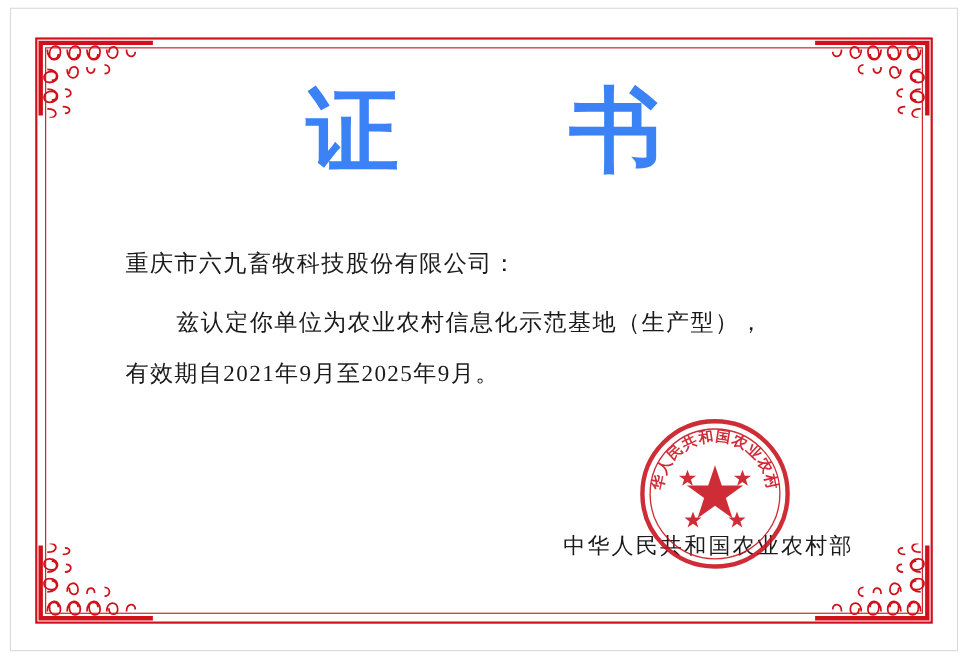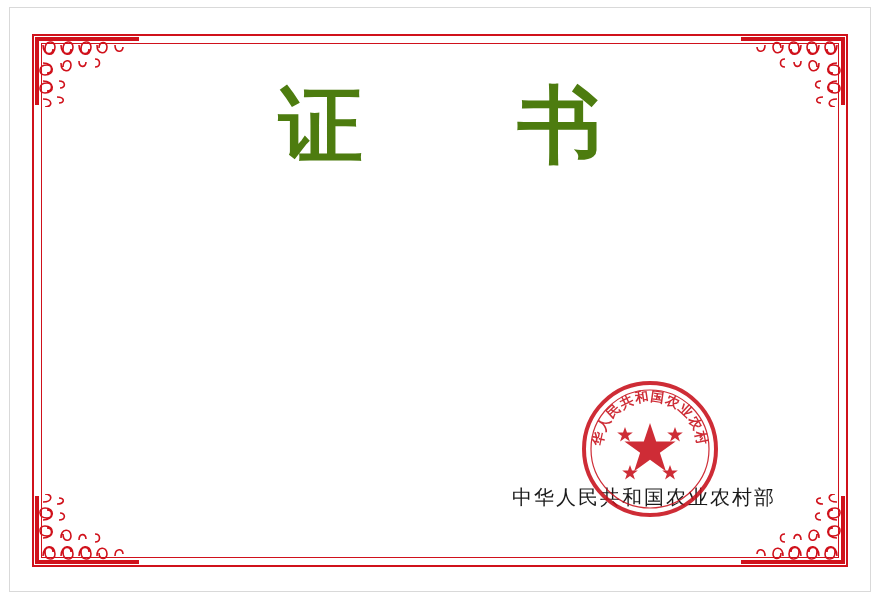--- a/index.html
+++ b/index.html
@@ -66,22 +66,22 @@
   .corner.bl { left: 33px;  bottom: 33px; transform: scaleY(-1); }
   .corner.br { right: 33px; bottom: 33px; transform: scale(-1,-1); }
 
   
   .title {
     position: absolute;
     left: 0;
     right: 0;
     top: 82px;
     text-align: center;
-    color: #4d7c0f;
-    font-family: Liberation Serif, serif;
+    color: #3b82f6;
+    font-family: Liberation Mono, monospace;
     font-size: 84px;
     font-weight: 700;
     letter-spacing: 0.42em;
     text-indent: 0.42em;
     line-height: 1.05;
   }
 
   
   .body-block {
     position: absolute;
@@ -227,20 +227,25 @@
         <path d="M46 26 C46 33, 53 33, 53 27"></path>
         <path d="M26 46 C33 46, 33 53, 27 53"></path>
         <path d="M24 62 C32 62, 32 68, 26 68"></path>
         <path d="M62 24 C68 24, 68 32, 62 32"></path>
       </g>
     </svg>
   </div>
 
   <div class="title">证　书</div>
 
+  <div class="body-block">
+    <p class="salutation">重庆市六九畜牧科技股份有限公司：</p>
+    <p class="para">兹认定你单位为农业农村信息化示范基地（生产型），</p>
+    <p class="para2">有效期自2021年9月至2025年9月。</p>
+  </div>
 
   <div class="seal">
     <svg viewBox="0 0 140 140" xmlns="http://www.w3.org/2000/svg">
       <circle cx="70" cy="70" r="66" fill="none" stroke="#c8101b" stroke-width="4"></circle>
       <circle cx="70" cy="70" r="59" fill="none" stroke="#c8101b" stroke-width="1.2"></circle>
 
       <g fill="#c8101b">
         <polygon points="70,44 76.2,62.4 95.6,62.4 79.9,73.8 85.9,92.2 70,80.8 54.1,92.2 60.1,73.8 44.4,62.4 63.8,62.4"></polygon>
         <polygon points="45,48 47,53.5 52.8,53.5 48.1,57 49.9,62.5 45,59.1 40.1,62.5 41.9,57 37.2,53.5 43,53.5"></polygon>
         <polygon points="95,48 97,53.5 102.8,53.5 98.1,57 99.9,62.5 95,59.1 90.1,62.5 91.9,57 87.2,53.5 93,53.5"></polygon>

